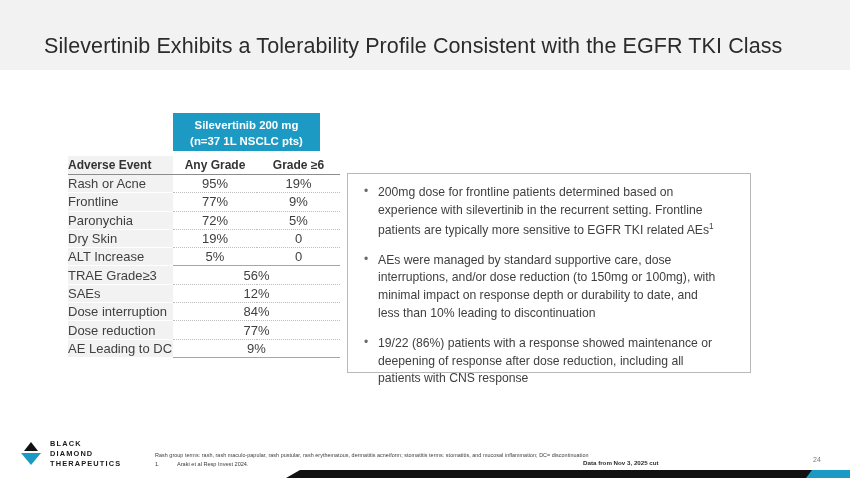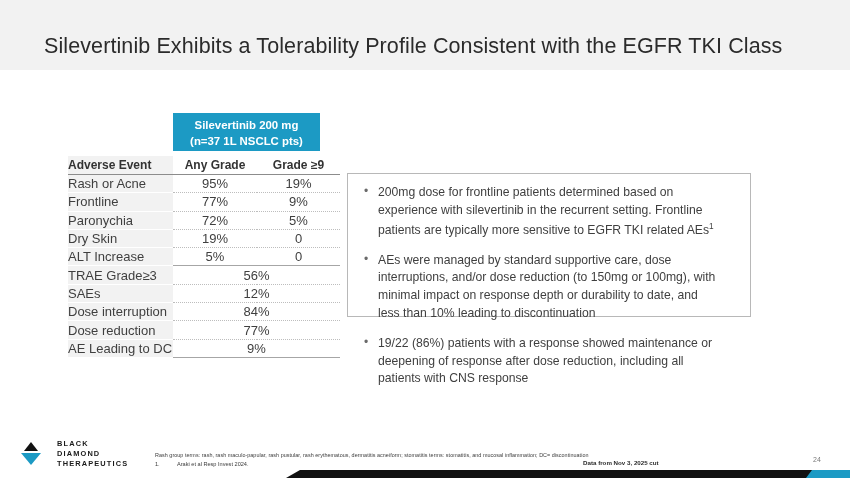--- a/index.html
+++ b/index.html
@@ -109,21 +109,21 @@
   tr.last td.val { border-bottom: 1px solid #a6a6a6; }
   tr.last td.ae-name { border-bottom: 1px solid #ffffff; }
   tr.split-top td.val { border-top: 1px solid #a6a6a6; }
 
   
   .bullet-box {
     position: absolute;
     left: 347px;
     top: 173px;
     width: 404px;
-    height: 144px;
+    height: 200px;
     border: 1px solid #b8b8b8;
     background: #ffffff;
     box-sizing: border-box;
     padding: 10px 28px 8px 8px;
   }
   ul.bullets {
     list-style: none;
     margin: 0;
     padding: 0;
   }
@@ -197,21 +197,20 @@
   }
   .logo-text {
     position: absolute;
     left: 32px;
     top: 1px;
     font-size: 7.4px;
     font-weight: bold;
     letter-spacing: 1.15px;
     line-height: 1.33;
     color: #1a1a1a;
-    margin-left: 7px;
   }
 
   
   .bar-black {
     position: absolute;
     left: 0; top: 470px;
     width: 812px;
     height: 8px;
     background: #111111;
     clip-path: polygon(300px 0, 812px 0, 812px 8px, 286px 8px);
@@ -241,21 +240,21 @@
   <table class="ae-table">
     <colgroup>
       <col class="c-name">
         <col class="c-any">
         <col class="c-g3">
     </colgroup>
     <thead>
       <tr>
         <th class="h-name">Adverse Event</th>
         <th class="h-any">Any Grade</th>
-        <th class="h-g3">Grade ≥9</th>
+        <th class="h-g3">Grade ≥6</th>
       </tr>
     </thead>
     <tbody>
         <tr>
           <td class="ae-name">Rash or Acne</td>
           <td class="val">95%</td>
           <td class="val">19%</td>
         </tr>
         <tr>
           <td class="ae-name">Frontline</td>

